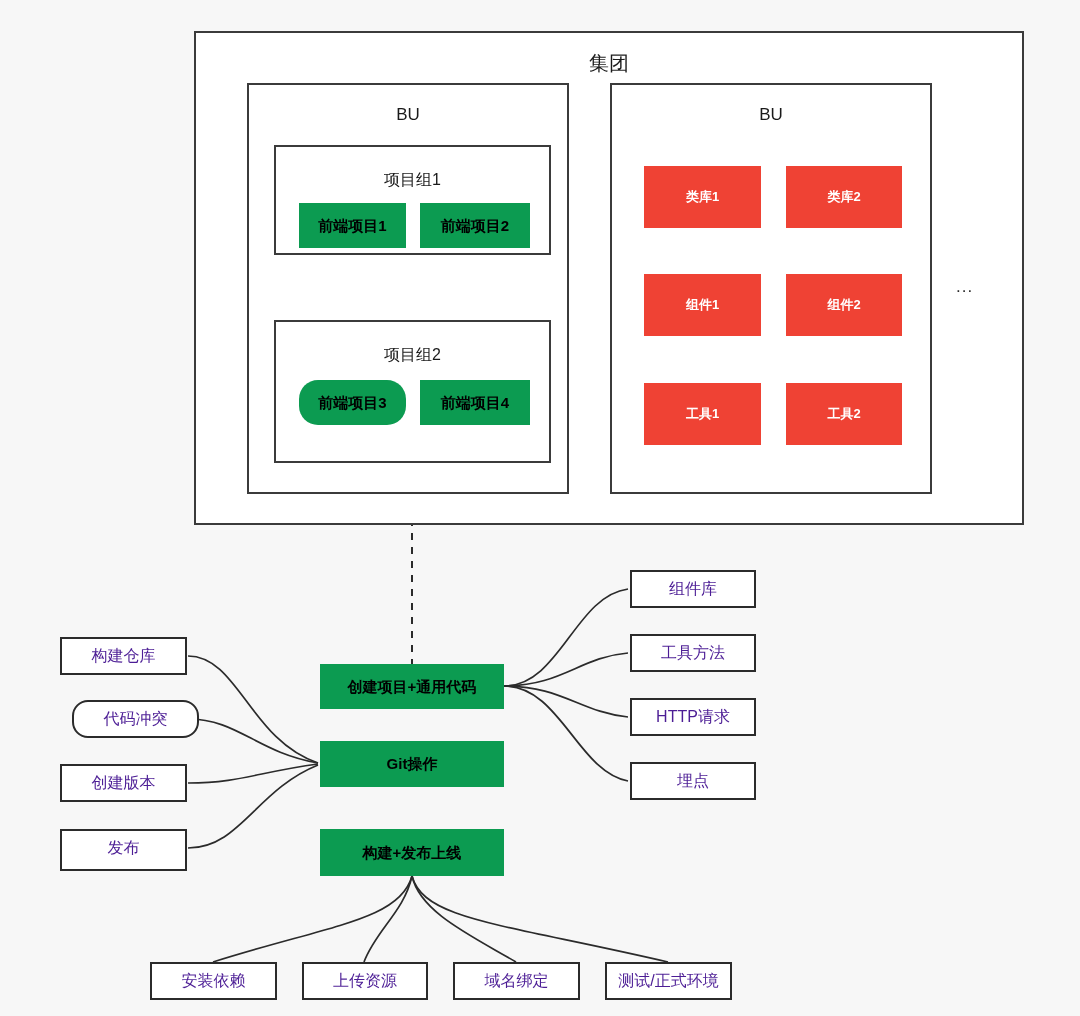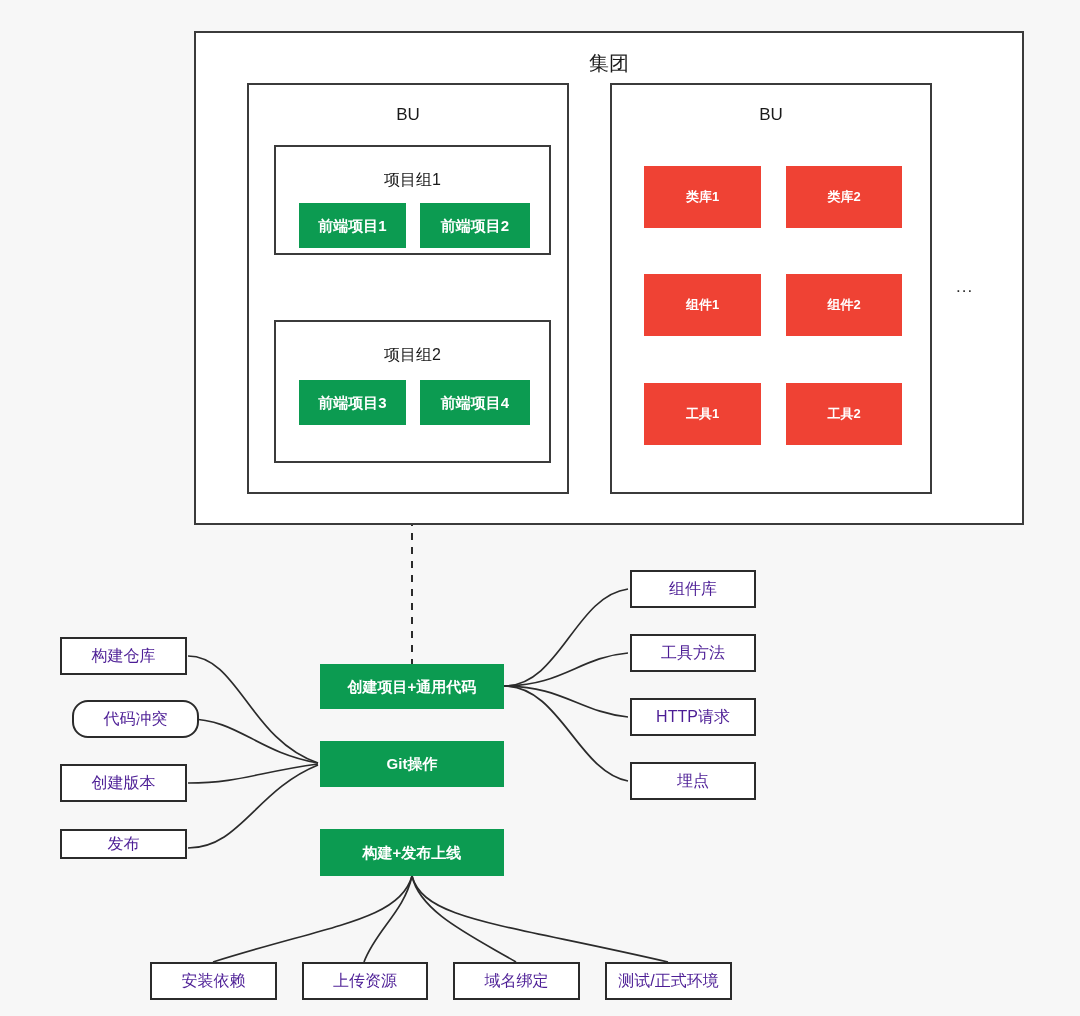--- a/index.html
+++ b/index.html
@@ -40,21 +40,21 @@
     left: 0;
     right: 0;
     text-align: center;
     color: #1a1a1a;
     font-size: 17px;
     font-weight: 400;
   }
   
   .green {
     background: #0c9b51;
-    color: #ffffff;
+    color: #000000;
     font-size: 15px;
     font-weight: bold;
     border: none;
   }
   .red {
     background: #ef4234;
     color: #ffffff;
     font-size: 13px;
     font-weight: bold;
     border: none;
@@ -124,21 +124,21 @@
 
   <div class="node container" style="left:274px; top:145px; width:277px; height:110px;">
     <div class="ctitle" style="top:23px; font-size:16px;">项目组1</div>
   </div>
   <div class="node green" style="left:299px; top:203px; width:107px; height:45px;">前端项目1</div>
   <div class="node green" style="left:420px; top:203px; width:110px; height:45px;text-align:right;">前端项目2</div>
 
   <div class="node container" style="left:274px; top:320px; width:277px; height:143px;">
     <div class="ctitle" style="top:23px; font-size:16px;">项目组2</div>
   </div>
-  <div class="node green" style="left:299px; top:380px; width:107px; height:45px;">前端项目3</div>
+  <div class="node green" style="left:299px; top:380px; width:107px; height:45px;border-radius:19px;">前端项目3</div>
   <div class="node green" style="left:420px; top:380px; width:110px; height:45px;">前端项目4</div>
 
   <div class="node container" style="left:610px; top:83px; width:322px; height:411px;">
     <div class="ctitle" style="top:20px;">BU</div>
   </div>
 
   <div class="node red" style="left:644px; top:166px; width:117px; height:62px;">类库1</div>
   <div class="node red" style="left:786px; top:166px; width:116px; height:62px;">类库2</div>
   <div class="node red" style="left:644px; top:274px; width:117px; height:62px;">组件1</div>
   <div class="node red" style="left:786px; top:274px; width:116px; height:62px;">组件2</div>
@@ -147,21 +147,21 @@
 
   <div class="ellipsis" style="left:956px; top:278px;">...</div>
 
   <div class="node green" style="left:320px; top:664px; width:184px; height:45px;">创建项目+通用代码</div>
   <div class="node green" style="left:320px; top:741px; width:184px; height:46px;">Git操作</div>
   <div class="node green" style="left:320px; top:829px; width:184px; height:47px;">构建+发布上线</div>
 
   <div class="node white" style="left:60px; top:637px; width:127px; height:38px;">构建仓库</div>
   <div class="node white" style="left:72px; top:700px; width:127px; height:38px;border-radius:16px;">代码冲突</div>
   <div class="node white" style="left:60px; top:764px; width:127px; height:38px;">创建版本</div>
-  <div class="node white" style="left:60px; top:829px; width:127px; height:30px;">发布</div>
+  <div class="node white" style="left:60px; top:829px; width:127px; height:42px;font-family:Liberation Mono, monospace;">发布</div>
 
   <div class="node white" style="left:630px; top:570px; width:126px; height:38px;">组件库</div>
   <div class="node white" style="left:630px; top:634px; width:126px; height:38px;">工具方法</div>
   <div class="node white" style="left:630px; top:698px; width:126px; height:38px;">HTTP请求</div>
   <div class="node white" style="left:630px; top:762px; width:126px; height:38px;">埋点</div>
 
   <div class="node white" style="left:150px; top:962px; width:127px; height:38px;text-align:center;">安装依赖</div>
   <div class="node white" style="left:302px; top:962px; width:126px; height:38px;">上传资源</div>
   <div class="node white" style="left:453px; top:962px; width:127px; height:38px;">域名绑定</div>
   <div class="node white" style="left:605px; top:962px; width:127px; height:38px;">测试/正式环境</div>

